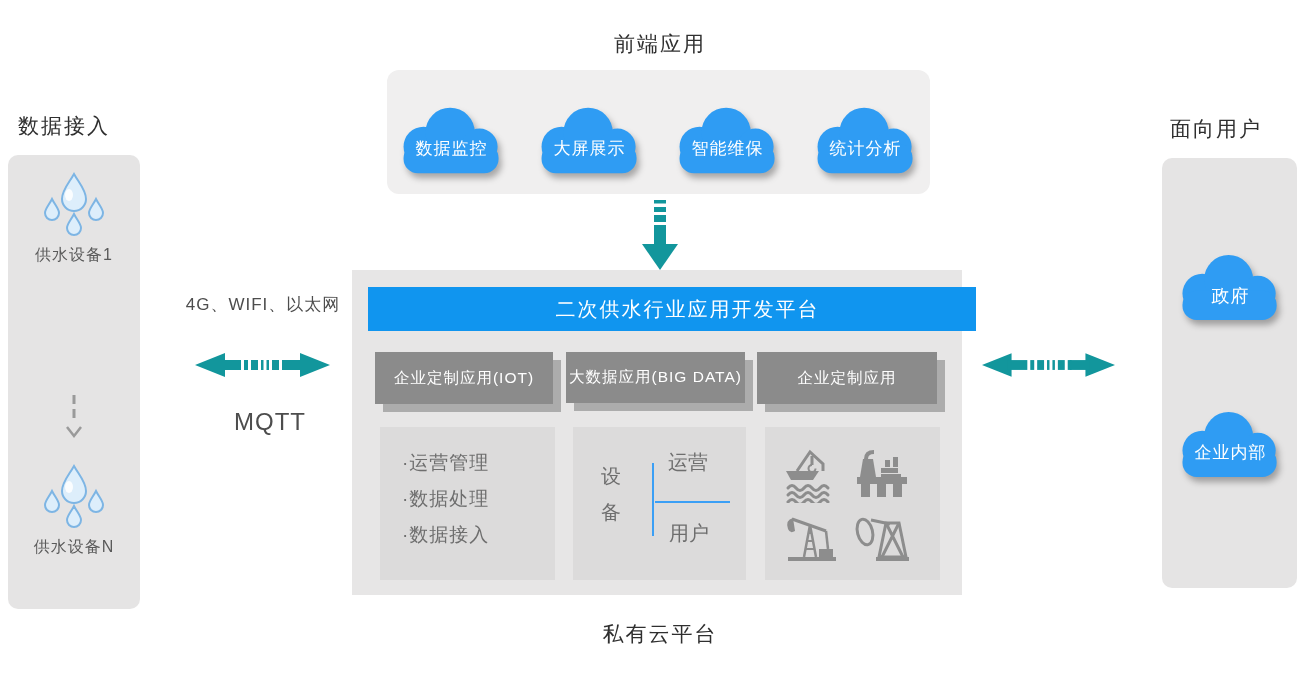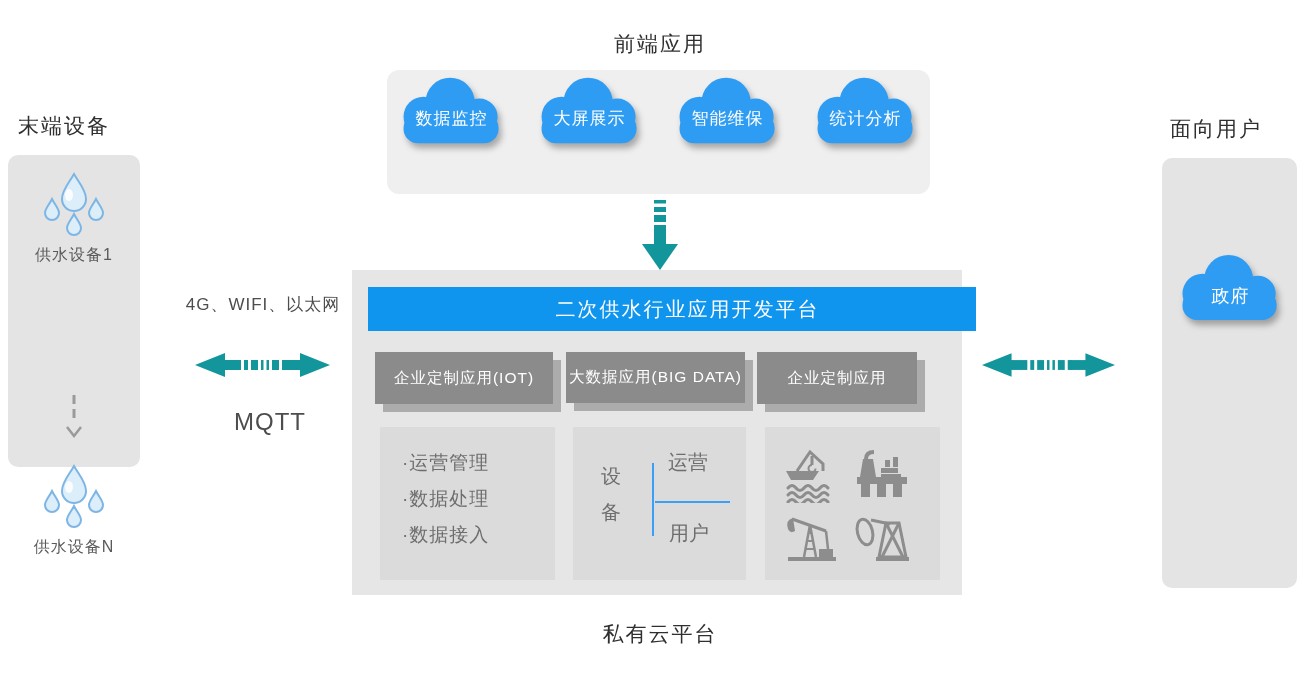--- a/index.html
+++ b/index.html
@@ -19,21 +19,21 @@
 
   
   .cloud{position:absolute;filter:drop-shadow(3px 5px 3px rgba(0,0,0,0.30));}
   .cloud svg{display:block;width:100%;height:100%;}
   .cloud .cloud-label{
     position:absolute;left:0;right:0;top:46%;text-align:center;
     color:#ffffff;font-size:17px;letter-spacing:1px;white-space:nowrap;
   }
 
   
-  .top-clouds{position:absolute;left:0;right:0;top:0;display:flex;justify-content:center;gap:24px;}
+  .top-clouds{position:absolute;left:0;right:0;top:30px;display:flex;justify-content:center;gap:24px;}
   .top-clouds .cloud-wrap{position:relative;width:114px;height:84px;}
 
   
   .device-group{position:absolute;left:0;width:100%;text-align:center;}
   .device-label{font-size:16px;color:#5a5a5a;letter-spacing:1px;}
 
   
   .platform-header{
     background:#1095ef;color:#ffffff;font-size:20px;letter-spacing:2px;
     display:flex;align-items:center;justify-content:center;padding-left:31px;
@@ -122,23 +122,23 @@
         <g fill="#12969c">
       <rect x="14" y="0" width="12" height="3.5"></rect>
       <rect x="14" y="7" width="12" height="5"></rect>
       <rect x="14" y="15" width="12" height="7"></rect>
       <rect x="14" y="25" width="12" height="21"></rect>
       <polygon points="2,44 38,44 20,70"></polygon>
     </g>
       </svg>
   </div>
 
-  <div class="abs section-title" style="left:18px;top:112px;">末端设备</div>
-
-  <div class="abs side-panel" style="left:8px;top:155px;width:132px;height:312px;">
+  <div class="abs section-title" style="left:18px;top:112px;">数据接入</div>
+
+  <div class="abs side-panel" style="left:8px;top:155px;width:132px;height:454px;">
 
     <div class="device-group" style="top:16px;">
       <svg viewBox="0 0 72 70" width="72" height="70">
         <g fill="#ddeefb" stroke="#7db5e4" stroke-width="2">
           <path d="M36,3 C31,12 24,19 24,28 a12,12 0 0 0 24,0 C48,19 41,12 36,3 Z"></path>
           <path d="M14,28 c-3,6 -7,10 -7,14 a7,7 0 0 0 14,0 c0,-4 -4,-8 -7,-14 z"></path>
           <path d="M36,43 c-3,6 -7,10 -7,14 a7,7 0 0 0 14,0 c0,-4 -4,-8 -7,-14 z"></path>
           <path d="M58,28 c-3,6 -7,10 -7,14 a7,7 0 0 0 14,0 c0,-4 -4,-8 -7,-14 z"></path>
         </g>
         <ellipse cx="31" cy="24" rx="4" ry="6" fill="#ffffff" opacity="0.85"></ellipse>
@@ -195,21 +195,21 @@
     <div class="platform-header abs" style="left:16px;top:17px;width:577px;height:44px;">
       <span>二次供水行业应用开发平台</span>
     </div>
 
     <div class="module-btn abs" style="left:23px;top:82px;width:178px;height:52px;">
       <span>企业定制应用(IOT)</span>
     </div>
     <div class="module-btn abs" style="left:214px;top:82px;width:179px;height:51px;">
       <span>大数据应用(BIG DATA)</span>
     </div>
-    <div class="module-btn abs" style="left:405px;top:82px;width:160px;height:52px;">
+    <div class="module-btn abs" style="left:405px;top:82px;width:180px;height:52px;">
       <span>企业定制应用</span>
     </div>
 
     <div class="inner-box abs" style="left:28px;top:157px;width:175px;height:153px;">
       <div class="abs" style="left:22px;top:18px;">
         <div class="feature-line">·运营管理</div>
         <div class="feature-line">·数据处理</div>
         <div class="feature-line">·数据接入</div>
       </div>
     </div>
@@ -307,17 +307,28 @@
           <g fill="#2f9cf3">
             <circle cx="30" cy="48" r="21"></circle>
             <circle cx="58" cy="33" r="26"></circle>
             <circle cx="89" cy="48" r="19"></circle>
             <rect x="9" y="45" width="100" height="31" rx="15"></rect>
           </g>
         </svg>
       <span class="cloud-label" style="font-size:18px;">政府</span>
     </div>
 
+    <div class="cloud" style="left:12px;top:247px;width:113px;height:78px;">
+      <svg viewBox="0 0 120 82" aria-hidden="true">
+          <g fill="#2f9cf3">
+            <circle cx="30" cy="48" r="21"></circle>
+            <circle cx="58" cy="33" r="26"></circle>
+            <circle cx="89" cy="48" r="19"></circle>
+            <rect x="9" y="45" width="100" height="31" rx="15"></rect>
+          </g>
+        </svg>
+      <span class="cloud-label">企业内部</span>
+    </div>
   </div>
 
   <div class="abs section-title center-text" style="left:520px;top:620px;width:280px;">私有云平台</div>
 
 </div>
 
 </body></html>

